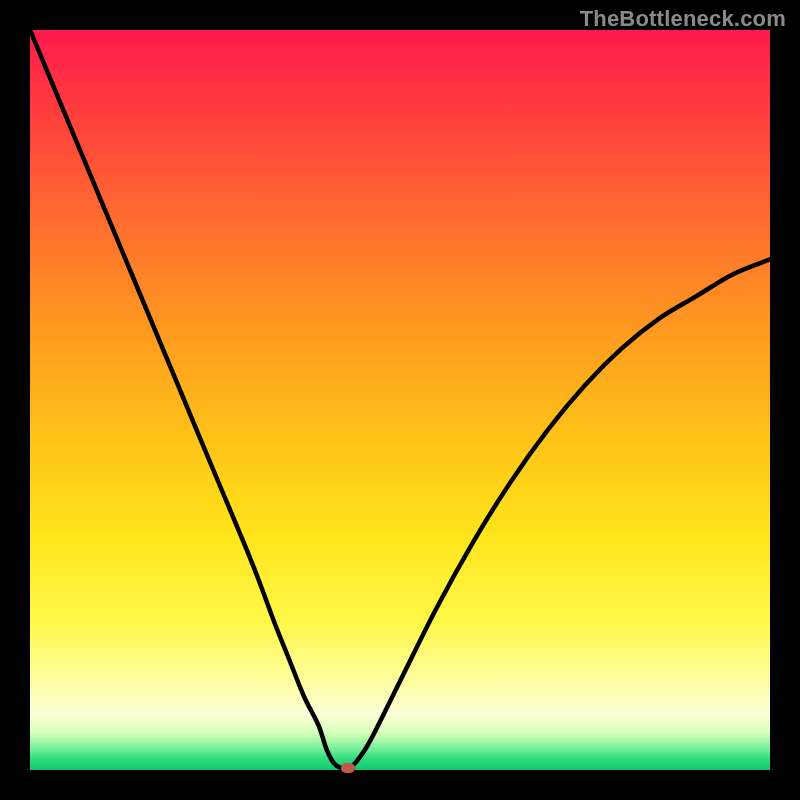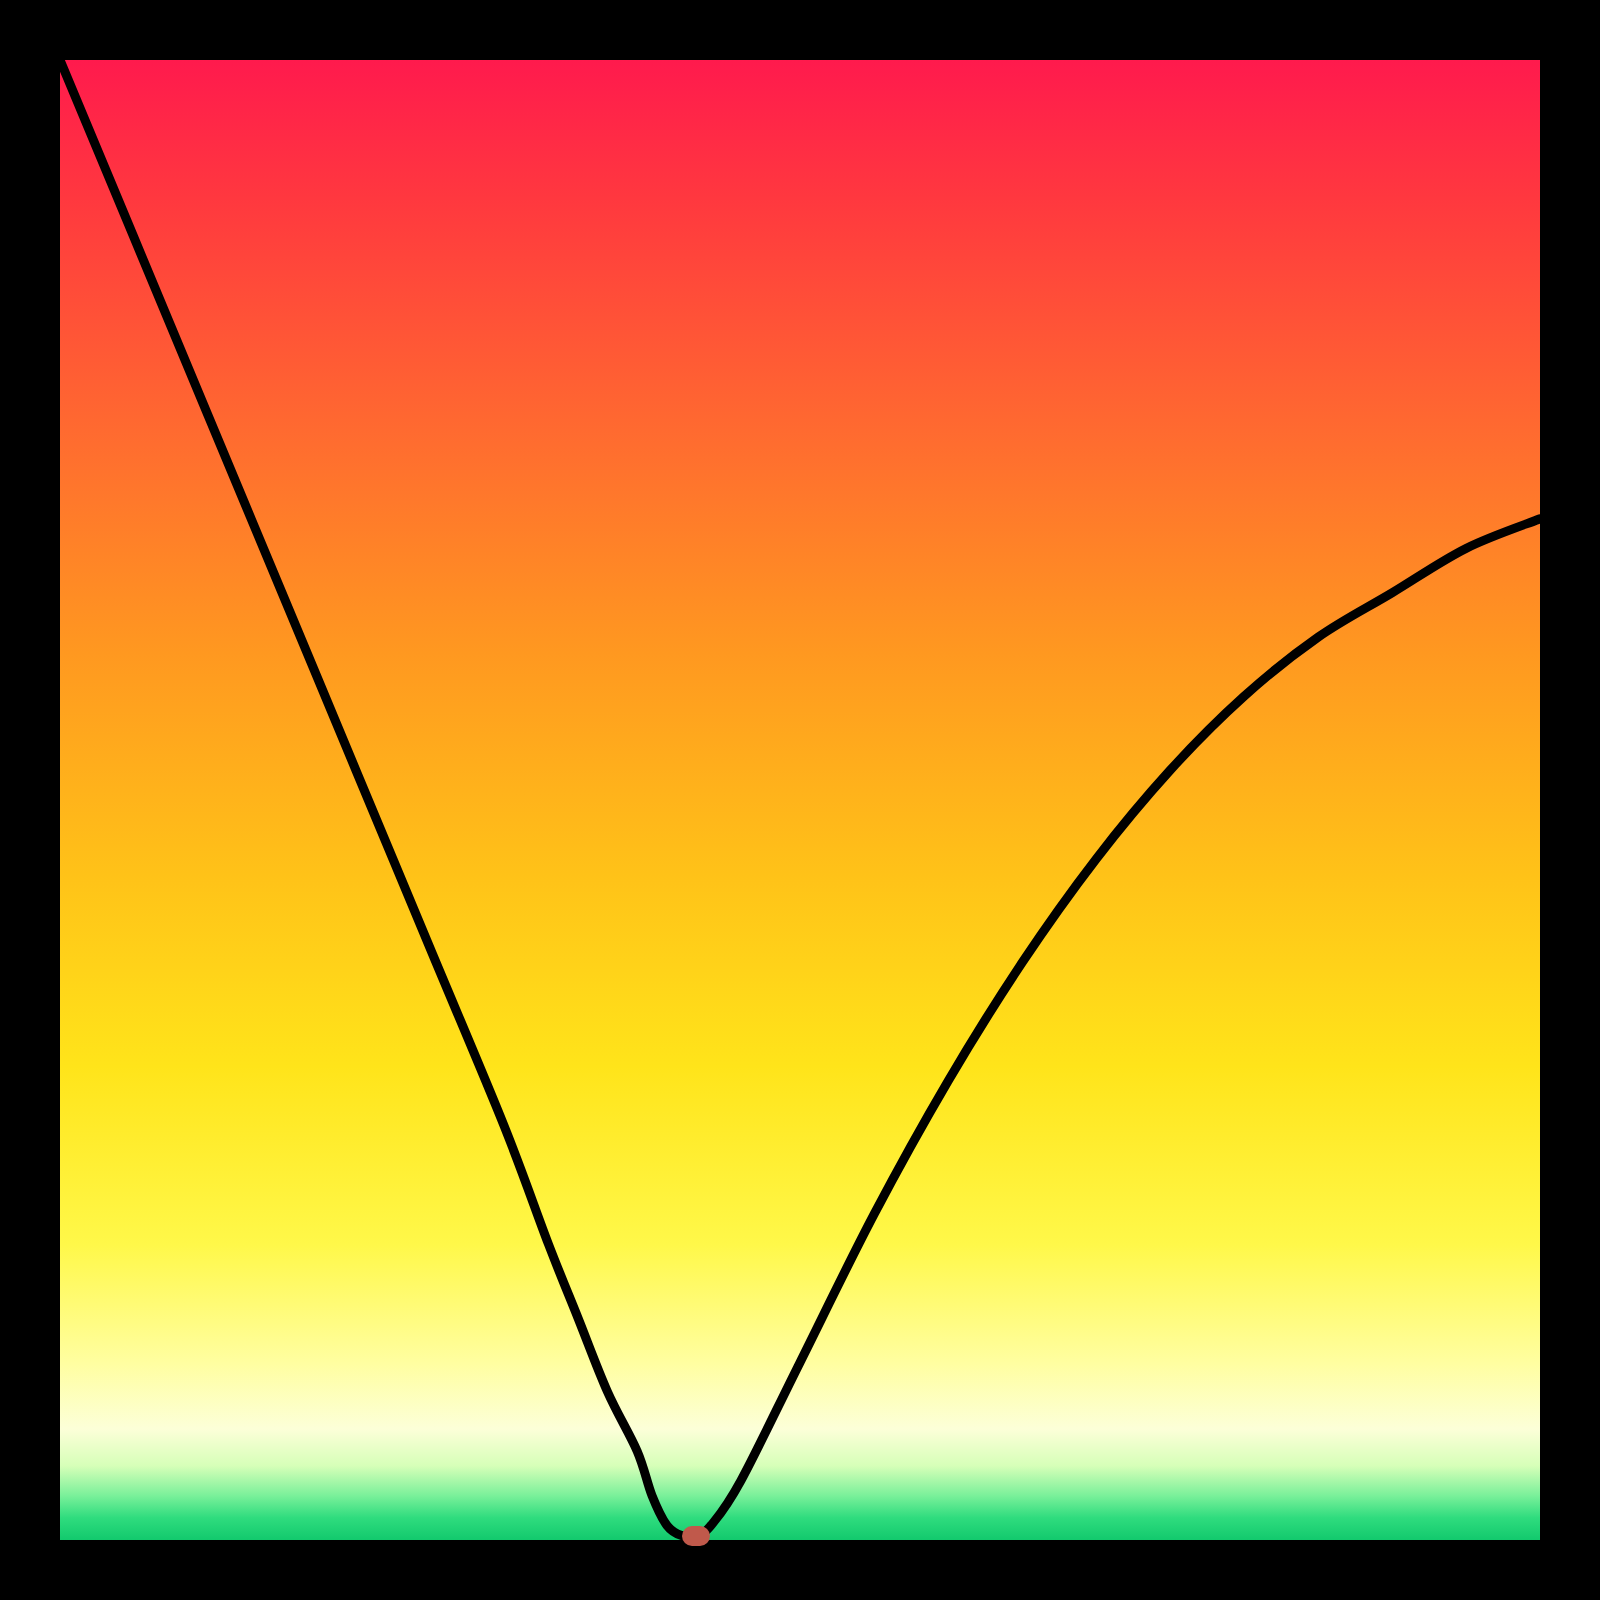--- a/index.html
+++ b/index.html
@@ -63,20 +63,21 @@
     width: 14px;
     height: 10px;
     border-radius: 5px;
     z-index: 4;
   }
 </style>
 </head>
 <body>
 <div class="container">
 
+  <div class="watermark">TheBottleneck.com</div>
 
   <div class="plot-area"></div>
 
   <svg class="curve" viewBox="0 0 740 740" preserveAspectRatio="none">
     <path id="curve-path" d="M 0.00 0.00 C 6.17 14.80, 24.67 59.20, 37.00 88.80 C 49.33 118.40, 61.67 148.00, 74.00 177.60 C 86.33 207.20, 98.67 236.80, 111.00 266.40 C 123.33 296.00, 135.67 325.60, 148.00 355.20 C 160.33 384.80, 172.67 414.40, 185.00 444.00 C 197.33 473.60, 212.13 508.13, 222.00 532.80 C 231.87 557.47, 238.03 575.97, 244.20 592.00 C 250.37 608.03, 254.07 616.67, 259.00 629.00 C 263.93 641.33, 268.87 654.90, 273.80 666.00 C 278.73 677.10, 284.90 686.97, 288.60 695.60 C 292.30 704.23, 293.53 711.63, 296.00 717.80 C 298.47 723.97, 300.93 729.27, 303.40 732.60 C 305.87 735.93, 308.33 736.92, 310.80 737.78 C 313.27 738.64, 315.73 738.64, 318.20 737.78 C 320.67 736.92, 321.90 737.16, 325.60 732.60 C 329.30 728.04, 333.00 723.97, 340.40 710.40 C 347.80 696.83, 358.90 673.40, 370.00 651.20 C 381.10 629.00, 394.67 600.63, 407.00 577.20 C 419.33 553.77, 431.67 531.57, 444.00 510.60 C 456.33 489.63, 468.67 469.90, 481.00 451.40 C 493.33 432.90, 505.67 415.63, 518.00 399.60 C 530.33 383.57, 542.67 368.77, 555.00 355.20 C 567.33 341.63, 579.67 329.30, 592.00 318.20 C 604.33 307.10, 616.67 297.23, 629.00 288.60 C 641.33 279.97, 653.67 273.80, 666.00 266.40 C 678.33 259.00, 690.67 250.37, 703.00 244.20 C 715.33 238.03, 733.83 231.87, 740.00 229.40" fill="none" stroke="#000000" stroke-width="4.5" stroke-linecap="round"></path>
   </svg>
 
   <div class="marker" id="min-marker" style="left: 341.2px; top: 762.78px; background: rgb(192, 89, 75);"></div>
 
 </div>

